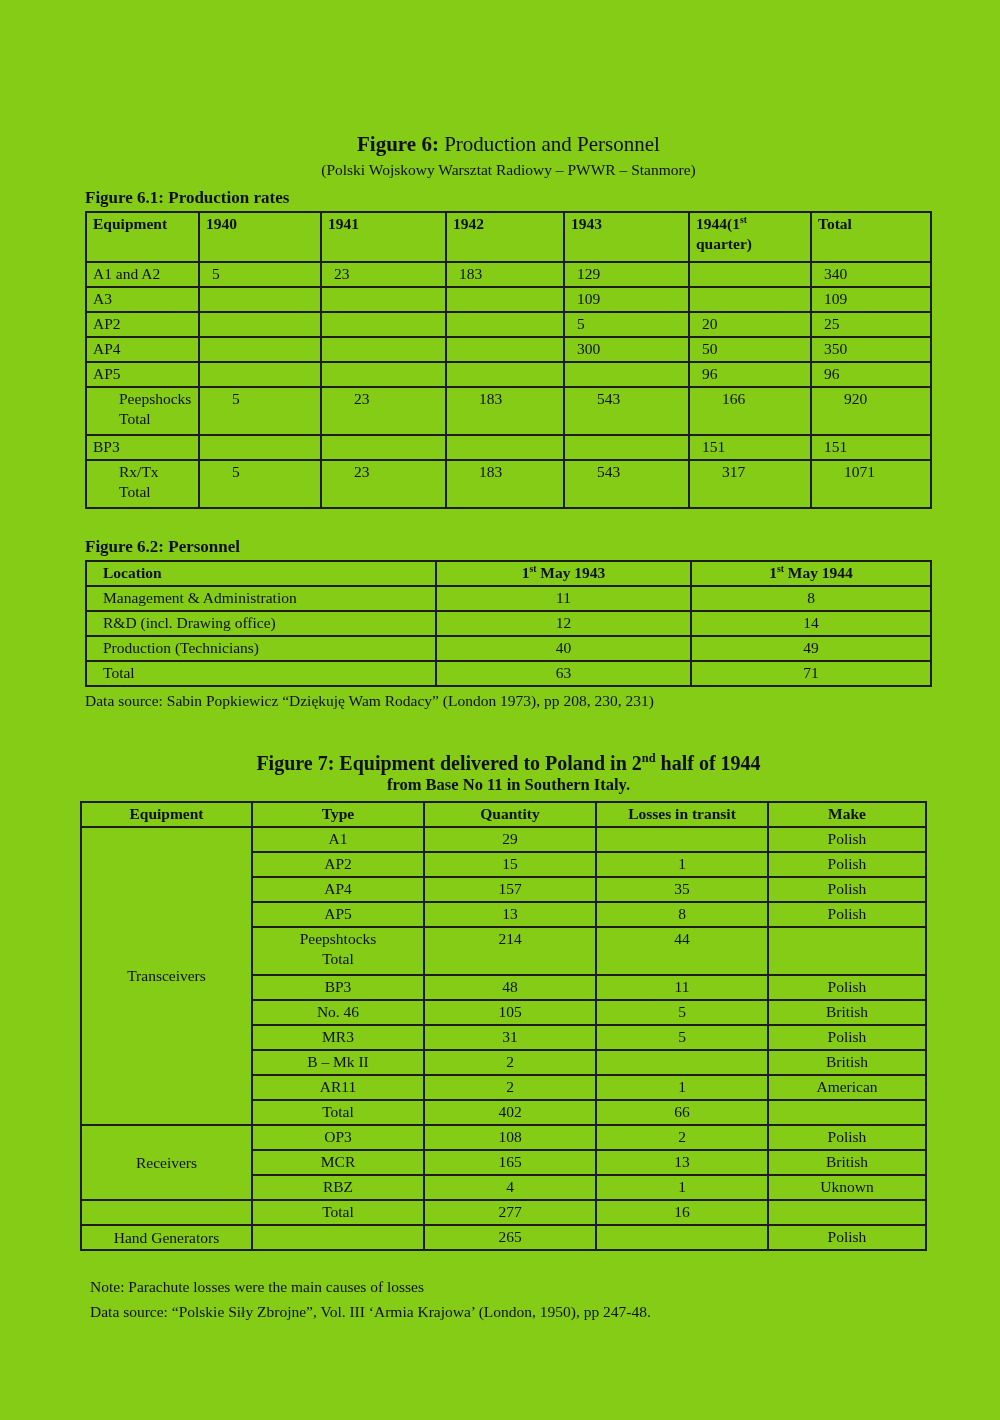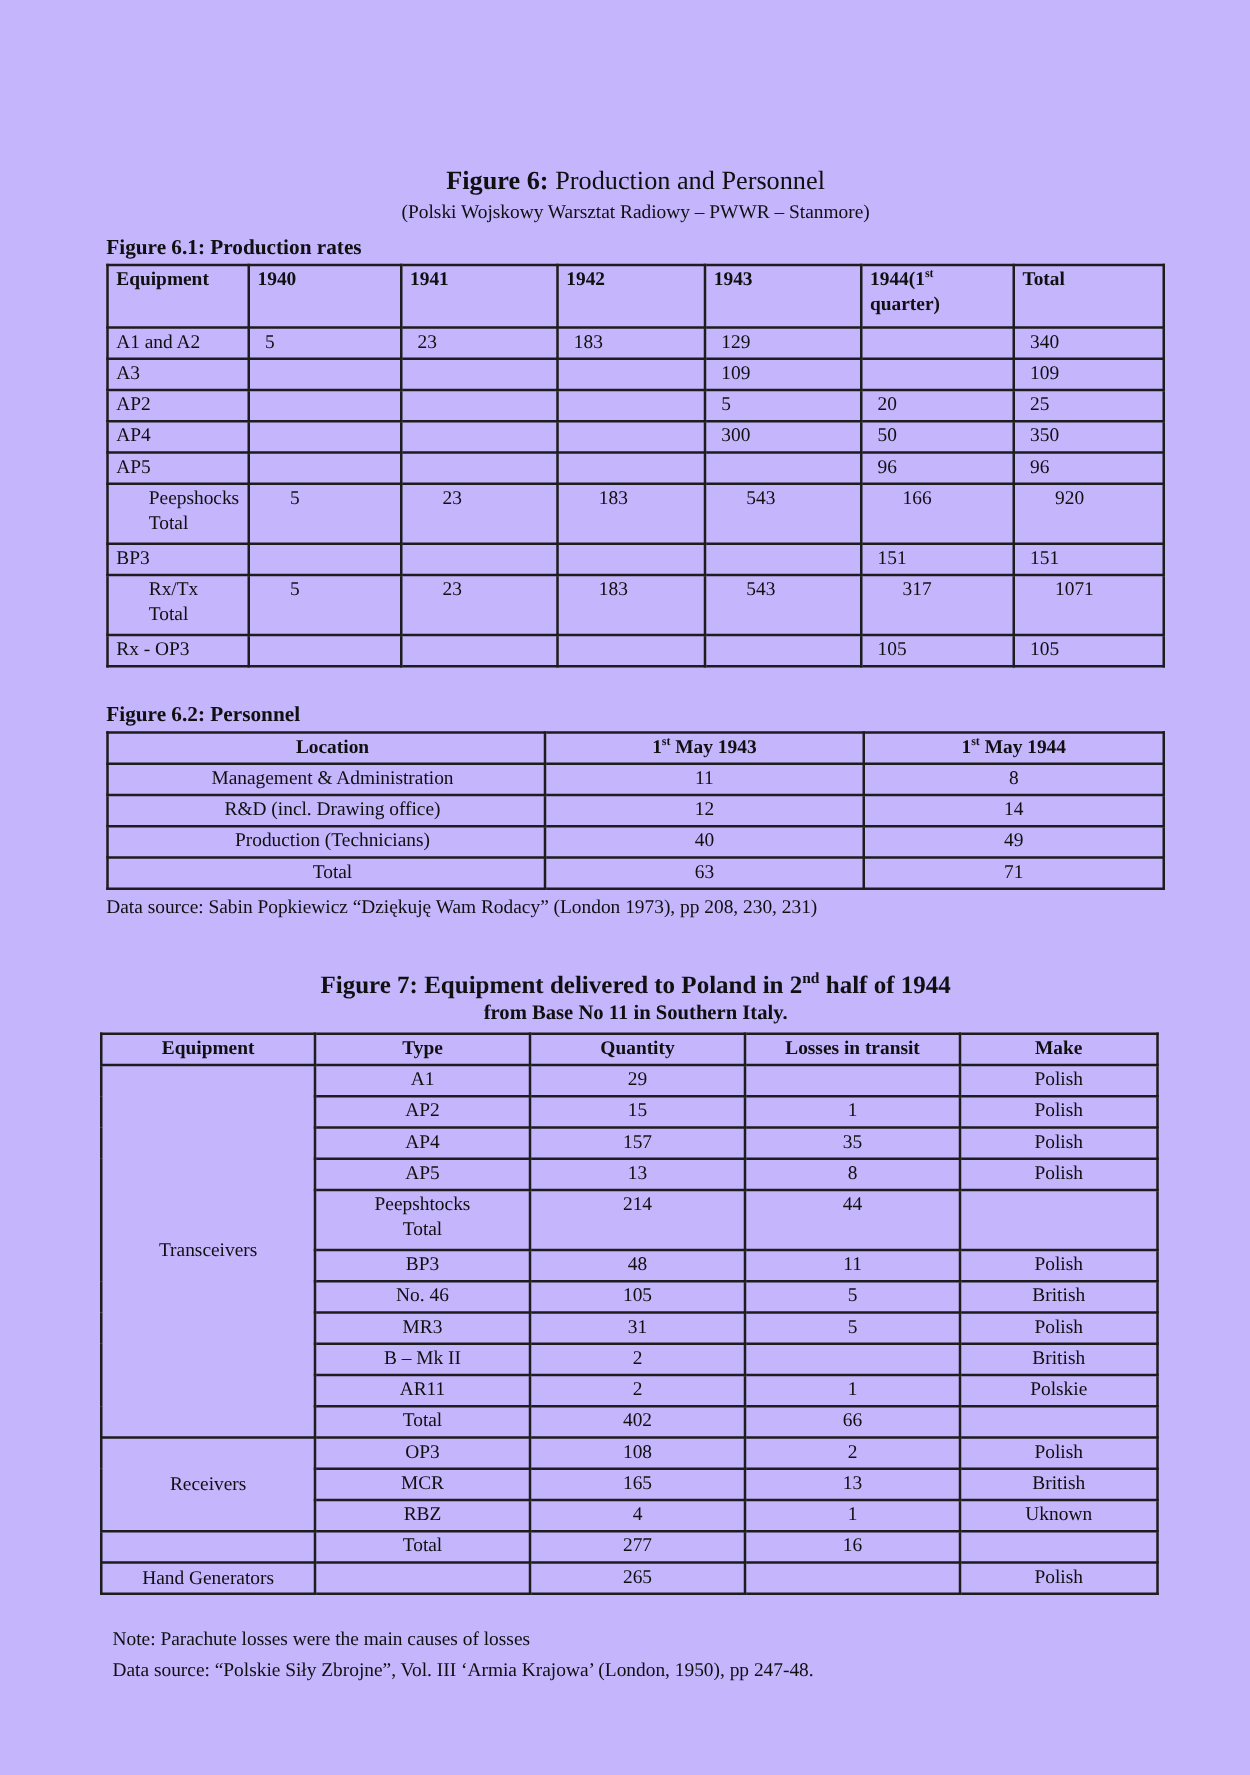--- a/index.html
+++ b/index.html
@@ -1,18 +1,18 @@
 <!DOCTYPE html>
 <html><head>
 <meta charset="utf-8">
 <style>
   html, body { margin: 0; padding: 0; background: #ffffff; }
   .page {
     width: 1000px; height: 1420px;
-    background: #c4b5fd;
+    background: #84cc16;
     font-family: "Liberation Serif", serif;
     color: #101010;
     position: relative;
     overflow: hidden;
   }
   .content { padding: 132px 68px 0 85px; }
   .center { text-align: center; }
 
   .fig6-title { font-size: 21px; line-height: 1.2; }
   .fig6-title .bold { font-weight: bold; }
@@ -34,21 +34,21 @@
   sup { font-size: 0.62em; vertical-align: super; line-height: 0; }
 
   
   .t61 th { height: 46px; text-align: left; }
   .t61 td { height: 21px; text-align: left; }
   .t61 td.num { padding-left: 12px; }
   .t61 tr.tall td { height: 44px; padding-left: 32px; }
 
   
   .t62 th, .t62 td { height: 21px; }
-  .t62 .loc { text-align: center; padding-left: 16px; }
+  .t62 .loc { text-align: left; padding-left: 16px; }
   .t62 .num { text-align: center; }
   .src { font-size: 15.5px; margin-top: 5px; }
 
   
   .f7-title { font-weight: bold; font-size: 20px; margin-top: 42px; text-align: center; }
   .f7-title2 { font-weight: bold; font-size: 16.5px; text-align: center; margin-bottom: 6px; }
   .t7 { margin-left: -5px; }
   .t7 th, .t7 td { text-align: center; height: 21px; }
   .t7 tr.tall td { height: 44px; }
   .t7 td.grp { vertical-align: middle; }
@@ -158,29 +158,20 @@
         <tr class="tall">
           <td>Rx/Tx
 Total</td>
           <td class="num">5</td>
           <td class="num">23</td>
           <td class="num">183</td>
           <td class="num">543</td>
           <td class="num">317</td>
           <td class="num">1071</td>
         </tr>
-        <tr>
-          <td>Rx - OP3</td>
-          <td class="num"></td>
-          <td class="num"></td>
-          <td class="num"></td>
-          <td class="num"></td>
-          <td class="num">105</td>
-          <td class="num">105</td>
-        </tr>
       </tbody>
     </table>
 
     <div class="h-sub" style="margin-top:28px">Figure 6.2: Personnel</div>
 
     <table class="t62">
       <colgroup>
         <col style="width:350px">
           <col style="width:255px">
           <col style="width:240px">
@@ -294,21 +285,21 @@
         <tr>
           <td>B – Mk II</td>
           <td>2</td>
           <td></td>
           <td>British</td>
         </tr>
         <tr>
           <td>AR11</td>
           <td>2</td>
           <td>1</td>
-          <td>Polskie</td>
+          <td>American</td>
         </tr>
         <tr>
           <td>Total</td>
           <td>402</td>
           <td>66</td>
           <td></td>
         </tr>
         <tr>
           <td class="grp" rowspan="3">Receivers</td>
           <td>OP3</td>

